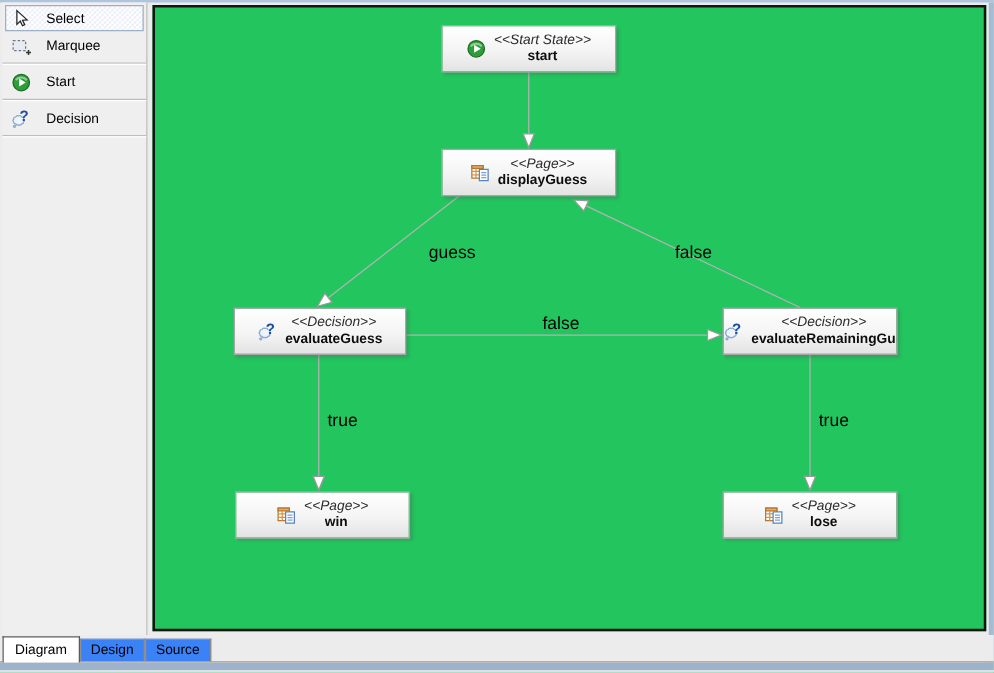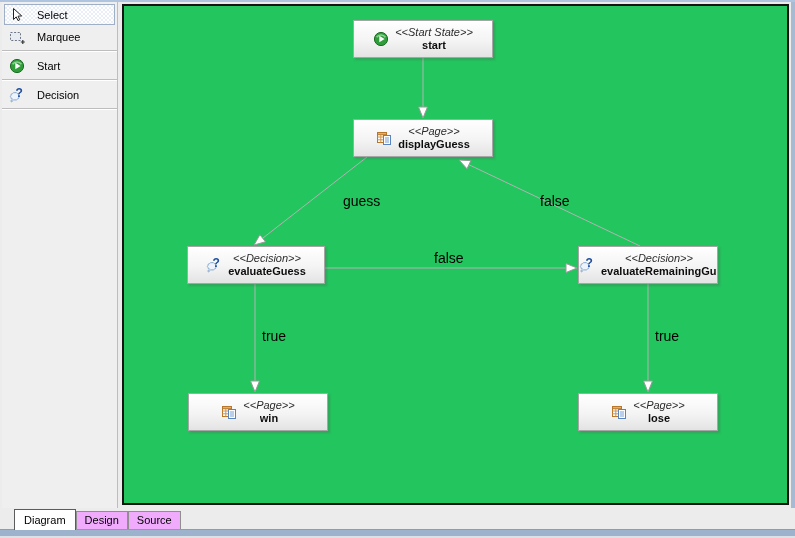--- a/index.html
+++ b/index.html
@@ -54,25 +54,25 @@
   .node-icon{width:17px;height:16px;flex-shrink:0;display:inline-flex;align-items:center}
   .node-text{display:flex;flex-direction:column;align-items:center;min-width:0;line-height:13px}
   .stereo{font-style:italic;font-size:11px;color:#2b2b2b}
   .nname{font-weight:bold;font-size:11px;color:#0d0d0d;max-width:100%;overflow:hidden;text-align:center}
 
   .edge-label{position:absolute;font-size:14px;color:#000;line-height:12px}
 
   
   .tabrow{
     position:absolute;left:0;top:508px;width:795px;height:22px;
-    display:flex;align-items:flex-end;padding-left:14px;box-sizing:border-box;
+    display:flex;align-items:flex-end;padding-left:2px;box-sizing:border-box;
     background:#ececec;border-bottom:1px solid #9a9a9a;
   }
   .tab{
-    font-size:11px;color:#000;background:#f0abfc;
+    font-size:11px;color:#000;background:#3b82f6;
     border:1px solid #8f8f8f;border-bottom:none;
     padding:2px 8px 3px;cursor:default;position:relative;
   }
   .tab.active{
     background:#ffffff;border:1px solid #5c5c5c;border-bottom:none;
     padding:4px 9px 4px;margin-bottom:-1px;z-index:2;
   }
 </style>
 </head>
 <body>

